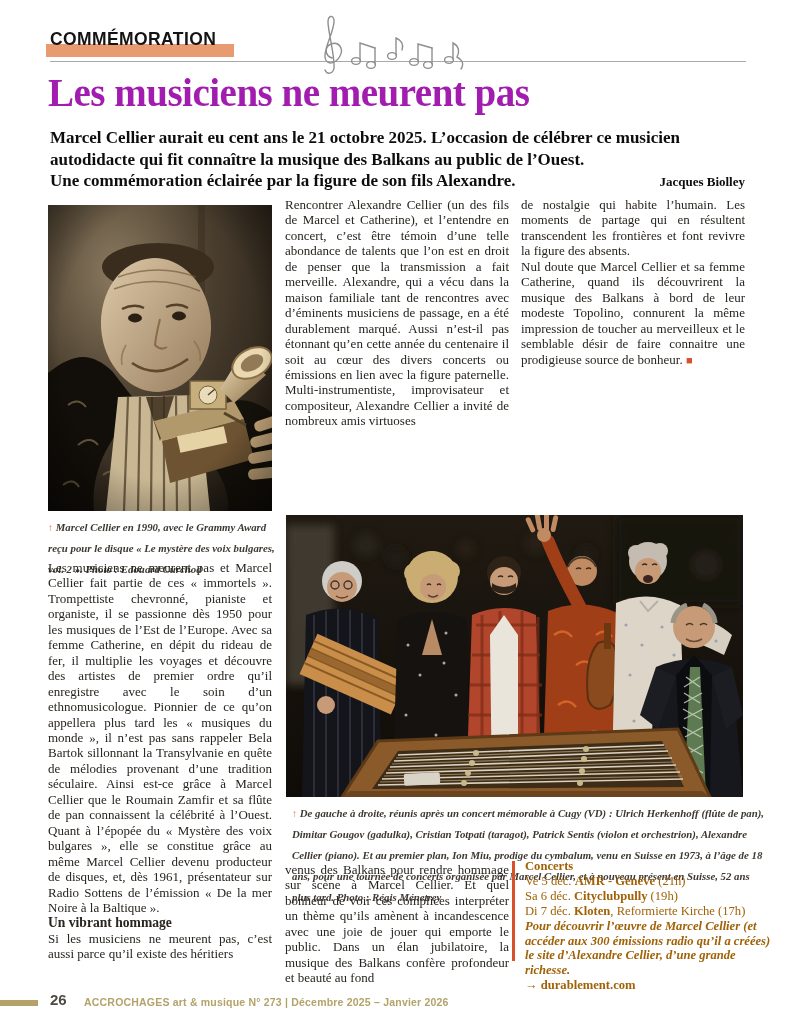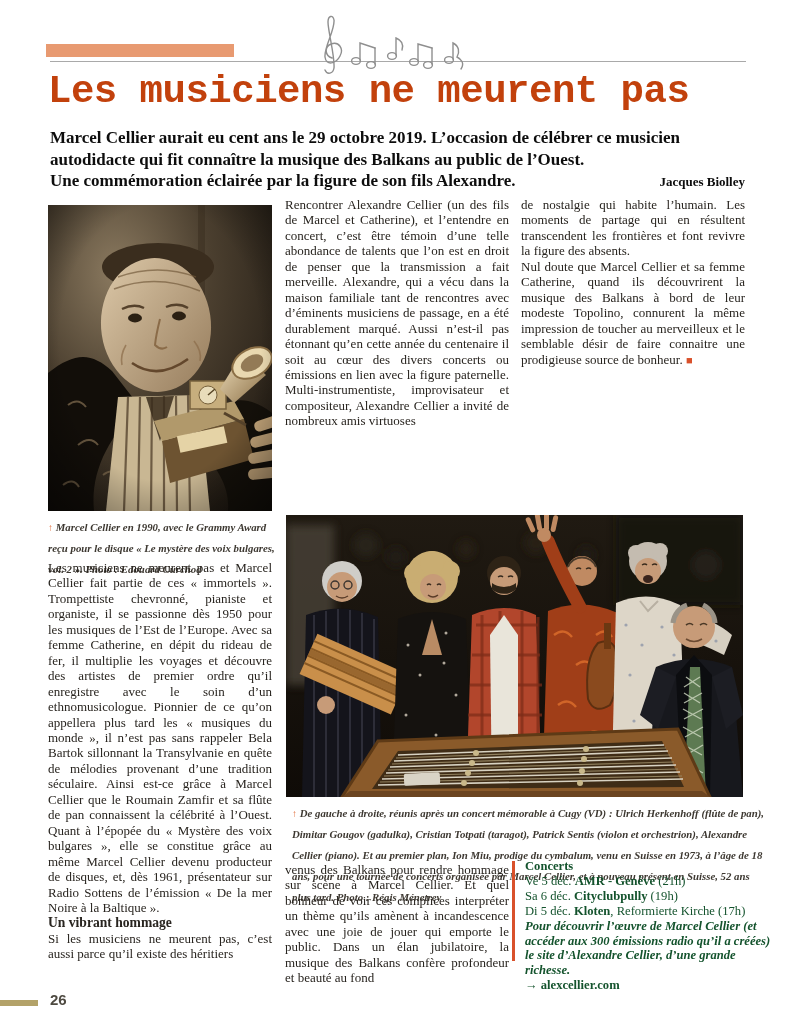--- a/index.html
+++ b/index.html
@@ -7,22 +7,22 @@
         font-family:"Liberation Serif",serif;color:#262320;}
   .abs{position:absolute;}
 
   
   .kicker-highlight{left:46px;top:44px;width:188px;height:13px;background:#e89a71;}
   .kicker{left:50px;top:29px;font-family:"Liberation Sans",sans-serif;font-weight:bold;
           font-size:17.5px;letter-spacing:.4px;color:#141414;}
   .header-rule{left:50px;top:61px;width:696px;height:1px;background:#a9a9a9;}
   .doodle{left:318px;top:12px;width:160px;height:62px;}
 
-  .title{left:48px;top:70px;width:700px;font-family:Liberation Mono, monospace;font-weight:bold;
-         font-size:39px;letter-spacing:-.5px;color:#c2410c;}
+  .title{left:48px;top:70px;width:700px;font-family:Liberation Serif, serif;font-weight:bold;
+         font-size:39px;letter-spacing:-.5px;color:#a21caf;}
   .standfirst{left:50px;top:127px;width:705px;font-weight:bold;font-size:17px;
               line-height:21.5px;color:#0d0d0d;}
   .author{left:445px;top:174px;width:300px;text-align:right;font-weight:bold;font-size:13px;color:#0d0d0d;}
 
   
   .portrait{left:48px;top:205px;width:224px;height:306px;}
   .group-photo{left:286px;top:515px;width:457px;height:282px;}
   svg{display:block;}
 
   
@@ -36,39 +36,40 @@
   .body-col p{margin:0;}
   .col-left{left:48px;top:560px;}
   .col-mid-top{left:285px;top:197px;}
   .col-right-top{left:521px;top:197px;}
   .col-mid-bottom{left:285px;top:862px;font-family:Liberation Serif, serif;}
   .subhead{font-weight:bold;font-size:13.6px;margin:9px 0 2px 0;text-align:left;}
   .endmark{color:#d9512b;font-size:11px;}
 
   
   .concerts-rule{left:512px;top:861px;width:3px;height:100px;background:#d9512b;}
-  .concerts{left:525px;top:859px;width:250px;font-size:12.6px;line-height:14.9px;color:#14532d;}
+  .concerts{left:525px;top:859px;width:250px;font-size:12.6px;line-height:14.9px;color:#a16207;}
   .concerts .heading{font-weight:bold;}
   .concerts .ev b{font-weight:bold;margin-top:46px;}
   .concerts .note{font-style:italic;font-weight:600;}
   .concerts .link{font-weight:bold;}
 
   
   .footer-bar{left:0;top:1000px;width:38px;height:6px;background:#b3a269;}
   .footer-page{left:50px;top:991px;font-family:"Liberation Sans",sans-serif;font-weight:bold;
                font-size:15px;color:#4e4a41;}
   .footer-line{left:84px;top:996px;font-family:"Liberation Sans",sans-serif;font-weight:bold;
                font-size:10.5px;letter-spacing:.2px;color:#b3a269;}
 </style>
 </head>
 <body>
 
 <div class="page">
 
   <div class="abs kicker-highlight"></div>
+  <div class="abs kicker">COMMÉMORATION</div>
   <div class="abs header-rule"></div>
 
   <svg class="abs doodle" viewBox="0 0 160 62" fill="none" stroke="#8f8f8f" stroke-width="1.4" stroke-linecap="round">
     <path d="M14,46 c-7,-2 -8,-11 -1,-14 c8,-3 13,5 9,12 c-4,8 -14,10 -15,1 c-1,-10 10,-27 9,-37 c-1,-6 -6,-4 -6,2 c0,9 7,35 6,46 c-1,6 -7,7 -9,2"></path>
     <ellipse cx="38" cy="49" rx="4.4" ry="3.4"></ellipse>
     <path d="M42,48 V31 l15,5"></path>
     <ellipse cx="53" cy="53" rx="4.4" ry="3.4"></ellipse>
     <path d="M57,52 V36"></path>
     <ellipse cx="74" cy="44" rx="4.4" ry="3.4"></ellipse>
     <path d="M78,43 V26 c5,2 8,6 6,12"></path>
@@ -76,21 +77,21 @@
     <path d="M100,49 V32 l14,4"></path>
     <ellipse cx="110" cy="53" rx="4.4" ry="3.4"></ellipse>
     <path d="M114,52 V36"></path>
     <ellipse cx="131" cy="48" rx="4.4" ry="3.4"></ellipse>
     <path d="M135,47 V31 c6,3 7,9 4,14 c4,2 8,6 4,12"></path>
   </svg>
 
   <div class="abs title">Les musiciens ne meurent pas</div>
 
   <div class="abs standfirst">
-    <div>Marcel Cellier aurait eu cent ans le 29 octobre 2019. L’occasion de célébrer ce musicien</div>
+    <div>Marcel Cellier aurait eu cent ans le 21 octobre 2025. L’occasion de célébrer ce musicien</div>
     <div>autodidacte qui fit connaître la musique des Balkans au public de l’Ouest.</div>
     <div>Une commémoration éclairée par la figure de son fils Alexandre.</div>
   </div>
   <div class="abs author">Jacques Biolley</div>
 
   <svg class="abs portrait" viewBox="0 0 224 306" preserveAspectRatio="none">
     <defs>
       <radialGradient id="pBg" cx="30%" cy="22%" r="95%">
         <stop offset="0%" stop-color="#8a795f"></stop>
           <stop offset="45%" stop-color="#4b3f2f"></stop>
@@ -335,21 +336,22 @@
 
   <div class="abs body-col col-mid-bottom">
     <p>venus des Balkans pour rendre hommage sur scène à Marcel Cellier. Et quel bonheur de voir ces complices interpréter un thème qu’ils amènent à incandescence avec une joie de jouer qui emporte le public. Dans un élan jubilatoire, la musique des Balkans confère profondeur et beauté au fond</p>
   </div>
 
   <div class="abs concerts-rule"></div>
   <div class="abs concerts">
     <div class="heading">Concerts</div>
     <div class="ev"><span>Ve 5 déc. </span><b>AMR - Genève</b><span> (21h)</span></div>
     <div class="ev"><span>Sa 6 déc. </span><b>Cityclubpully</b><span> (19h)</span></div>
-    <div class="ev"><span>Di 5 déc. </span><b>Kloten</b><span>, Reformierte Kirche (17h)</span></div>
+    <div class="ev"><span>Di 7 déc. </span><b>Kloten</b><span>, Reformierte Kirche (17h)</span></div>
     <div class="note">Pour découvrir l’œuvre de Marcel Cellier (et accéder aux 300 émissions radio qu’il a créées) le site d’Alexandre Cellier, d’une grande richesse.</div>
-    <div class="link"><span class="arrow">→ </span><span>alexcellier.com</span></div>
+    <div class="link"><span class="arrow">→ </span><span>durablement.com</span></div>
   </div>
 
   <div class="abs footer-bar"></div>
   <div class="abs footer-page">26</div>
+  <div class="abs footer-line">ACCROCHAGES art &amp; musique N° 273 | Décembre 2025 – Janvier 2026</div>
 
 </div>
 
 </body></html>

